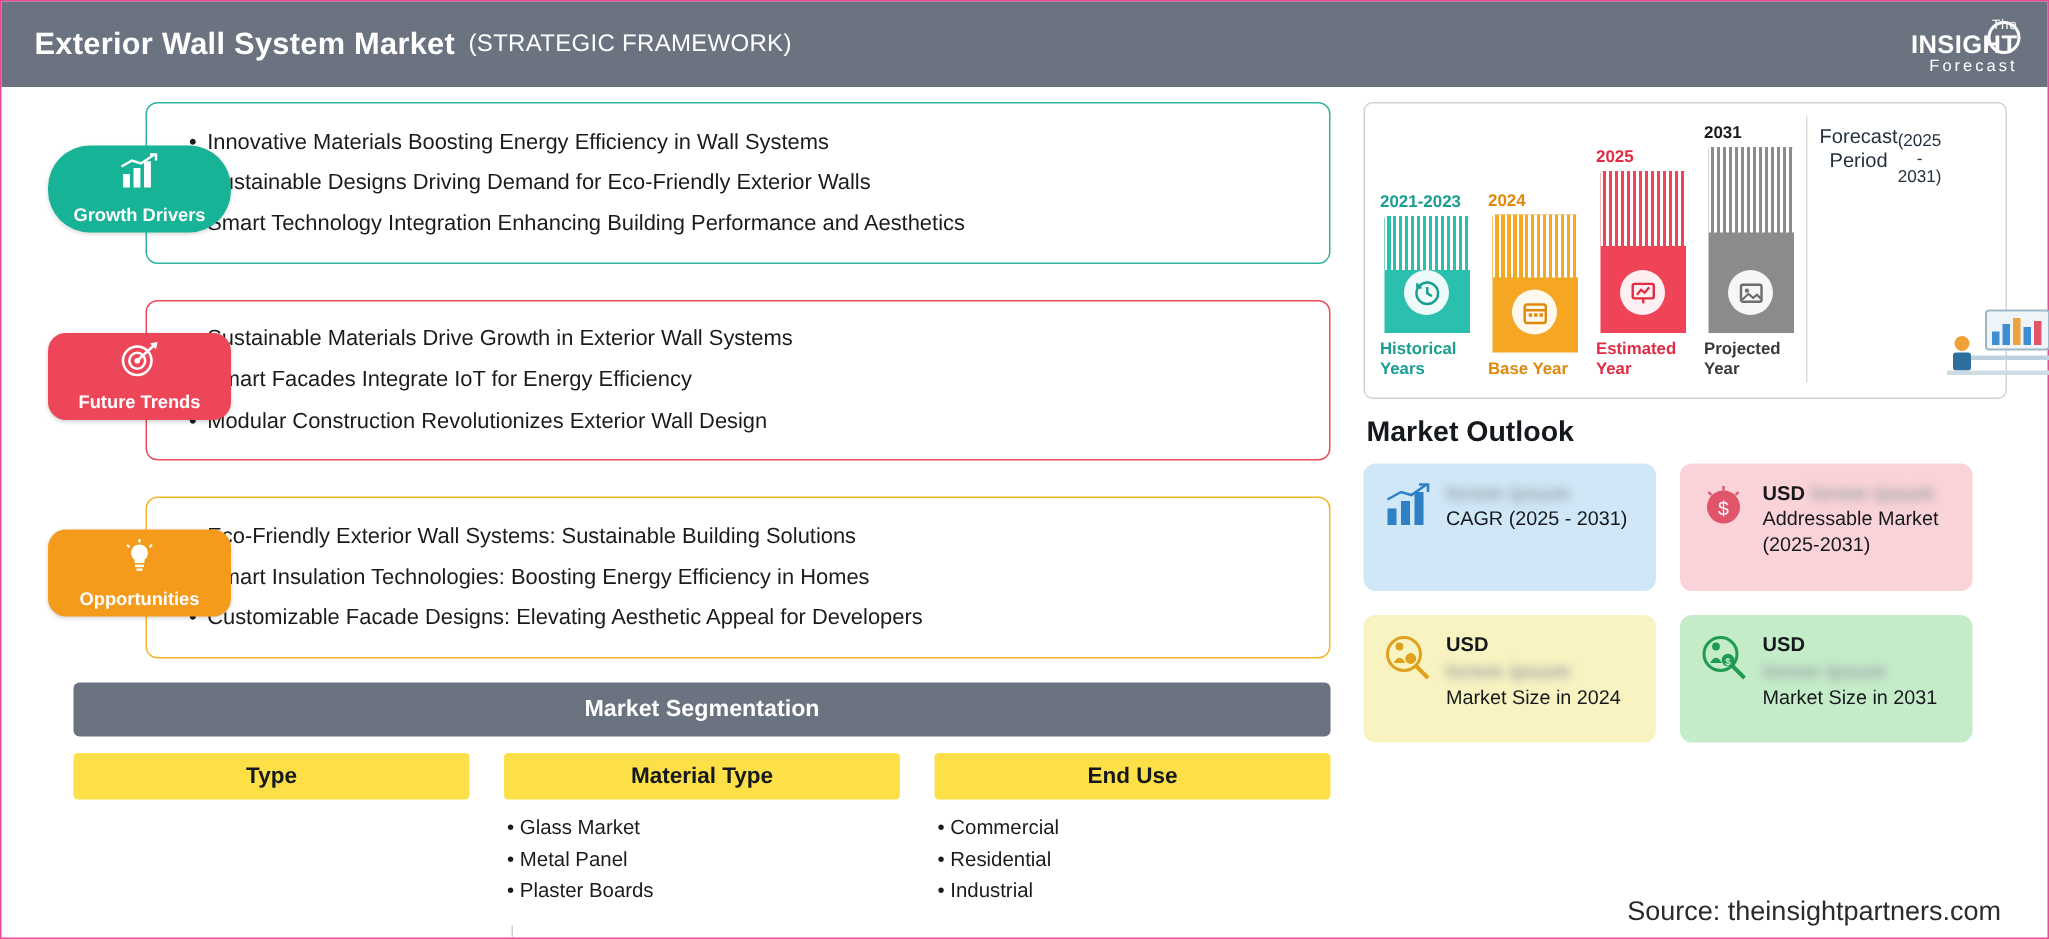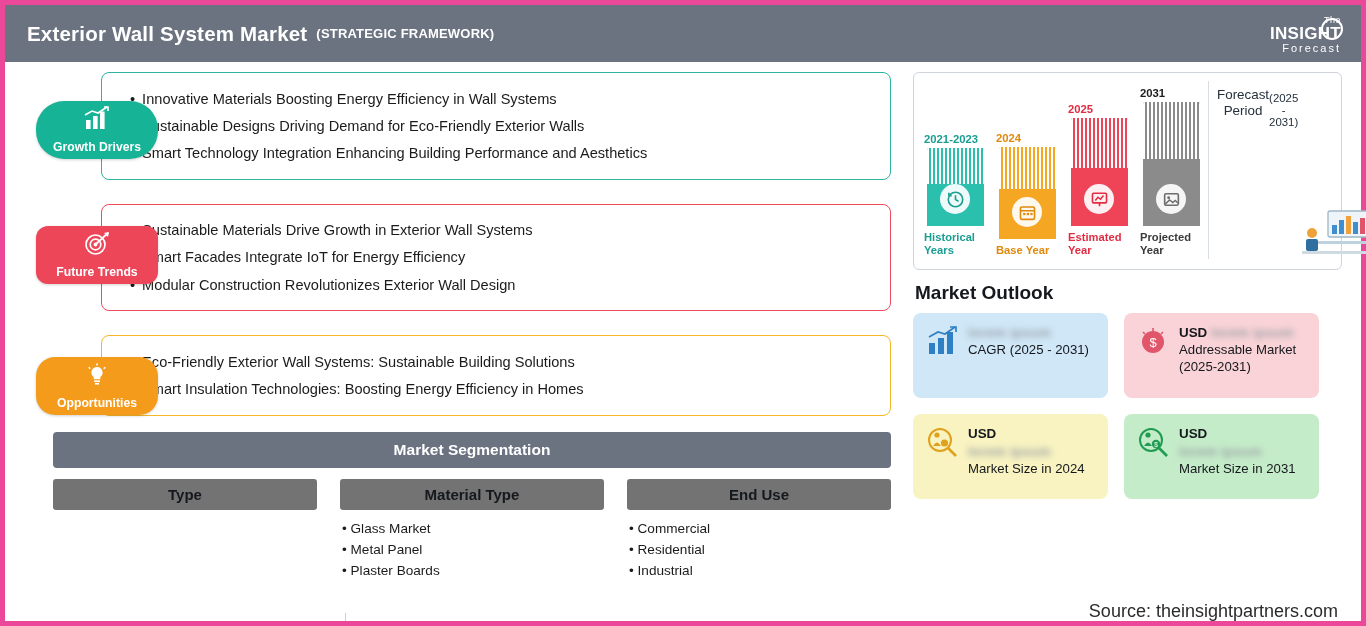--- a/index.html
+++ b/index.html
@@ -5,43 +5,43 @@
   * { box-sizing: border-box; margin: 0; padding: 0; }
   body {
     width: 1366px; height: 626px;
     font-family: "Liberation Sans", sans-serif;
     background: #ffffff;
     overflow: hidden;
     position: relative;
   }
   .page {
     width: 1366px; height: 626px;
-    border: 5px solid #ec4899;
+    border: 1px solid #ec4899;
     position: relative;
     background: #fff;
   }
   
   .header {
     height: 57px;
     background: #6b7280;
     display: flex;
     align-items: center;
     padding: 0 22px;
     position: relative;
   }
   .header-title {
     color: #ffffff;
     font-size: 20.5px;
     font-weight: bold;
     letter-spacing: .2px;
   }
   .header-sub {
     color: #ffffff;
-    font-size: 13px;
-    font-weight: bold;
+    font-size: 16px;
+    font-weight: normal;
     margin-left: 9px;
     letter-spacing: .2px;
   }
   .logo {
     position: absolute;
     right: 20px; top: 11px;
     text-align: right;
     color: #fff;
     line-height: 1.05;
   }
@@ -95,21 +95,21 @@
     flex-direction: column;
     align-items: center;
     justify-content: flex-end;
     padding-bottom: 5px;
     box-shadow: 0 1px 3px rgba(0,0,0,.18);
   }
   .tab-label { font-size: 12.2px; font-weight: bold; }
   .tab .ticon { position:absolute; top: 5px; left: 50%; transform: translateX(-50%); }
   .tab.green { background: #16b396; border-radius: 28px; }
   .tab.red   { background: #ee4659; }
-  .tab.amber { background: #f59b1c; border-radius: 19px; }
+  .tab.amber { background: #f59b1c; }
 
   
   .seg-title {
     margin-top: 16px;
     background: #6b7280;
     color: #fff;
     font-size: 15.5px;
     font-weight: bold;
     text-align: center;
     padding: 9px 0;
@@ -118,21 +118,21 @@
     margin-left: 0;
   }
   .seg-cols {
     display: flex;
     gap: 23px;
     margin-top: 11px;
     width: 838px;
   }
   .seg-col { width: 264px; }
   .seg-head {
-    background: #737373;
+    background: #fde047;
     color: #15181c;
     font-size: 15px;
     font-weight: bold;
     text-align: center;
     padding: 7px 0;
     border-radius: 3px;
   }
   .seg-list { margin-top: 8px; }
   .seg-item {
     font-size: 13.6px;
@@ -289,20 +289,21 @@
               <path d="M13 5 a5.6 5.6 0 0 1 3.3 10.1 l0 2.2 h-6.6 l0-2.2 A5.6 5.6 0 0 1 13 5 z" fill="#ffffff"></path>
               <rect x="10" y="18.4" width="6" height="1.7" fill="#ffffff"></rect>
               <rect x="11" y="21" width="4" height="1.6" fill="#ffffff"></rect>
               <path d="M13 1.4 v2.2 M4.7 5.2 l1.6 1.6 M21.3 5.2 l-1.6 1.6" stroke="#ffffff" stroke-width="1.5"></path>
             </svg>
           </span>
           <span class="tab-label">Opportunities</span>
         </div>
         <div class="bullet-row"><span class="dot">•</span><span>Eco-Friendly Exterior Wall Systems: Sustainable Building Solutions</span></div>
         <div class="bullet-row"><span class="dot">•</span><span>Smart Insulation Technologies: Boosting Energy Efficiency in Homes</span></div>
+        <div class="bullet-row"><span class="dot">•</span><span>Customizable Facade Designs: Elevating Aesthetic Appeal for Developers</span></div>
       </div>
 
       <div class="seg-title" style="margin-left:34px;">Market Segmentation</div>
       <div class="seg-cols" style="margin-left:34px;">
         <div class="seg-col">
           <div class="seg-head">Type</div>
         </div>
         <div class="seg-col">
           <div class="seg-head">Material Type</div>
           <div class="seg-list">

